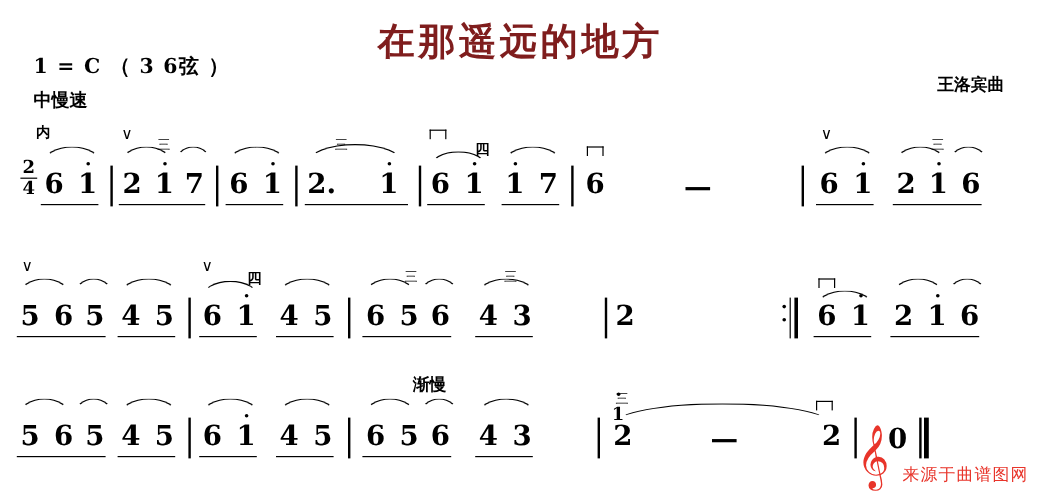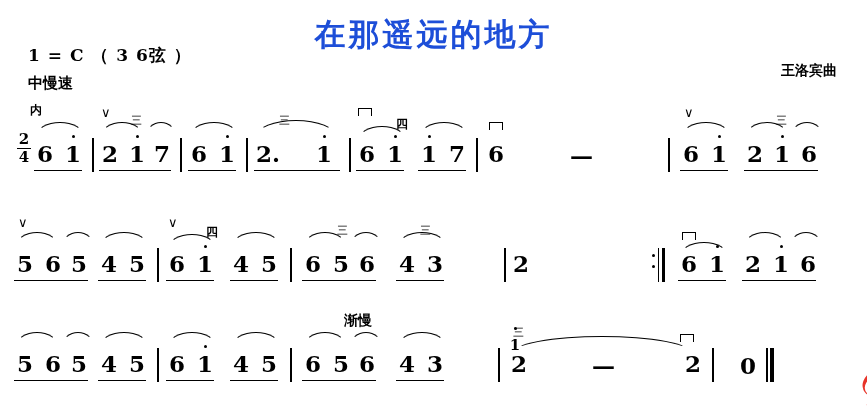--- a/index.html
+++ b/index.html
@@ -23,21 +23,21 @@
   .title {
     position: absolute;
     top: 14px;
     left: 0;
     width: 867px;
     text-align: center;
     font-family: "DejaVu Serif", serif;
     font-weight: bold;
     font-size: 31px;
     letter-spacing: 3px;
-    color: #1d4ed8;
+    color: #7f1d1d;
   }
   
   .key-sig {
     position: absolute;
     top: 44px;
     left: 28px;
     font-family: "DejaVu Serif", serif;
     font-size: 17px;
     font-weight: bold;
     letter-spacing: 1px;
@@ -425,15 +425,16 @@
 
     <div class="zero-note" style="left:740px; top:40px;">0</div>
     <div class="endbar" style="left:766px; top:36px; height:34px;">
       <span class="thin"></span>
         <span class="thick"></span>
     </div>
   </div>
 
   <div class="watermark">
     <div class="clef">𝄞</div>
+    <div class="wm-line1">来源于曲谱图网</div>
   </div>
 
 </div>
 
 </body></html>

